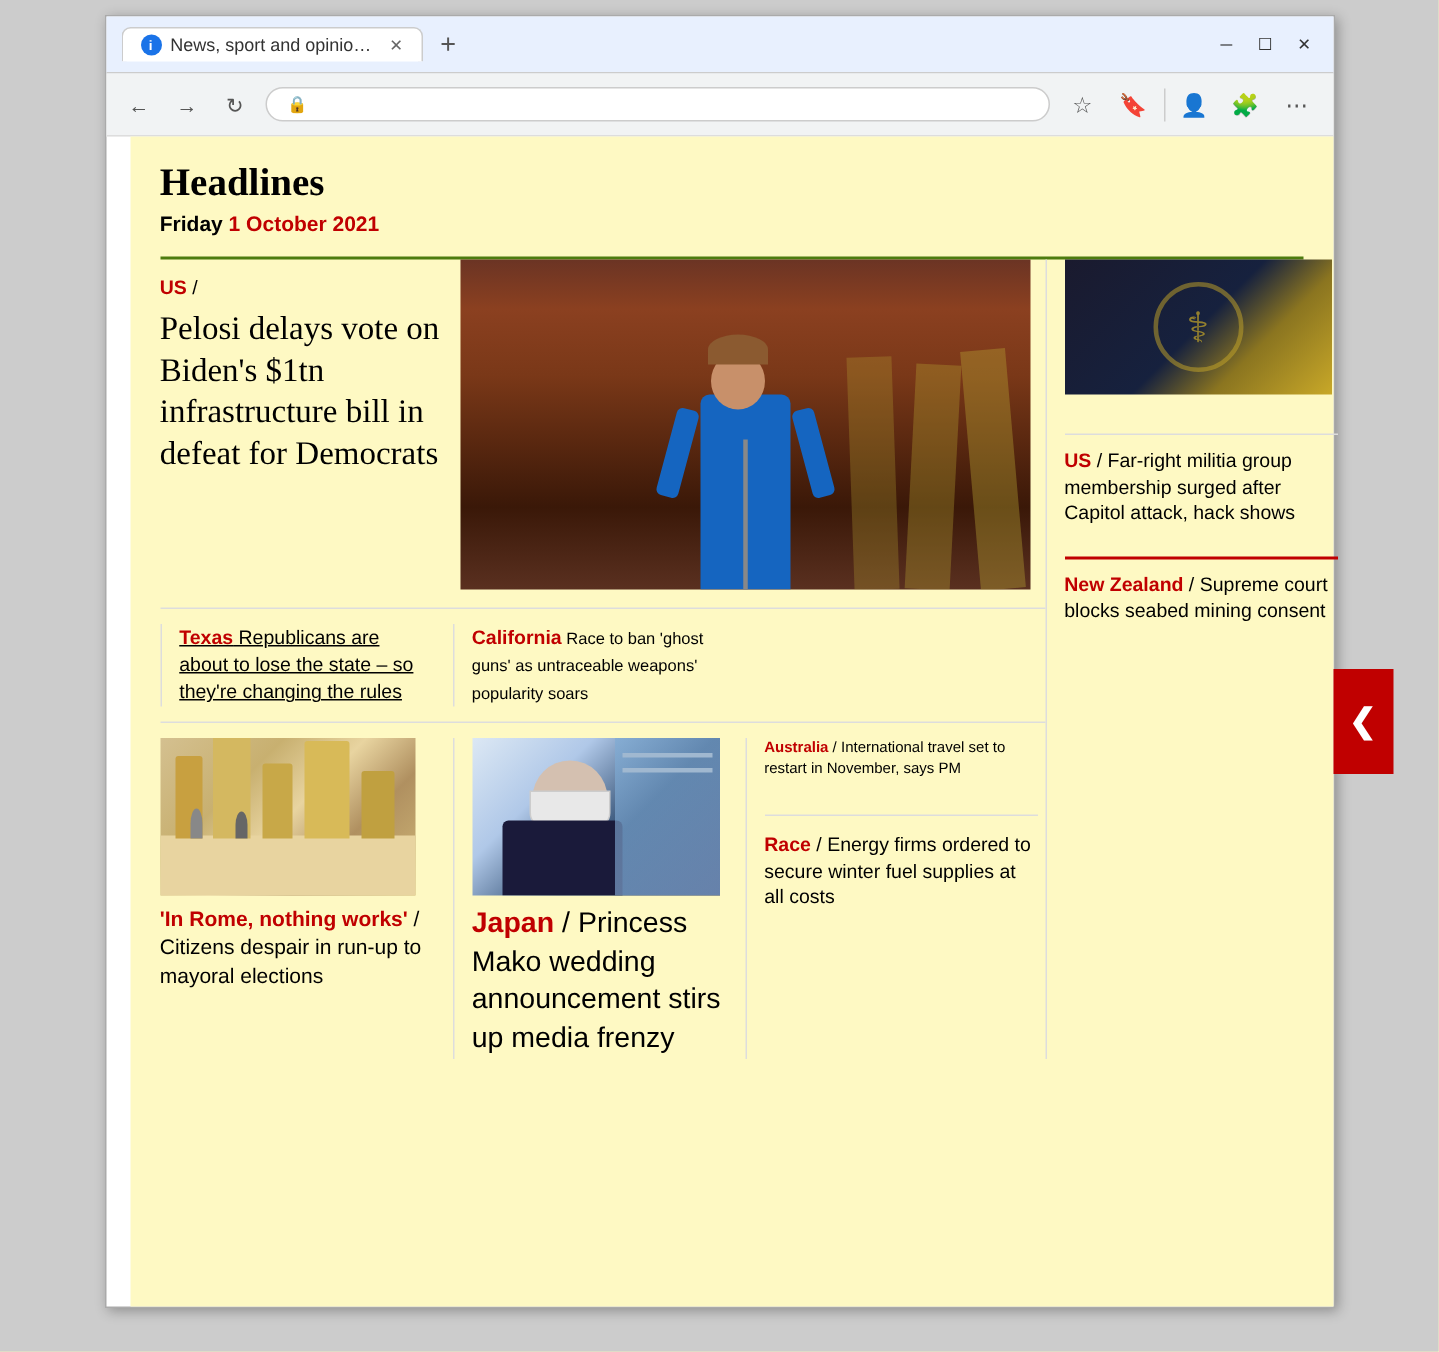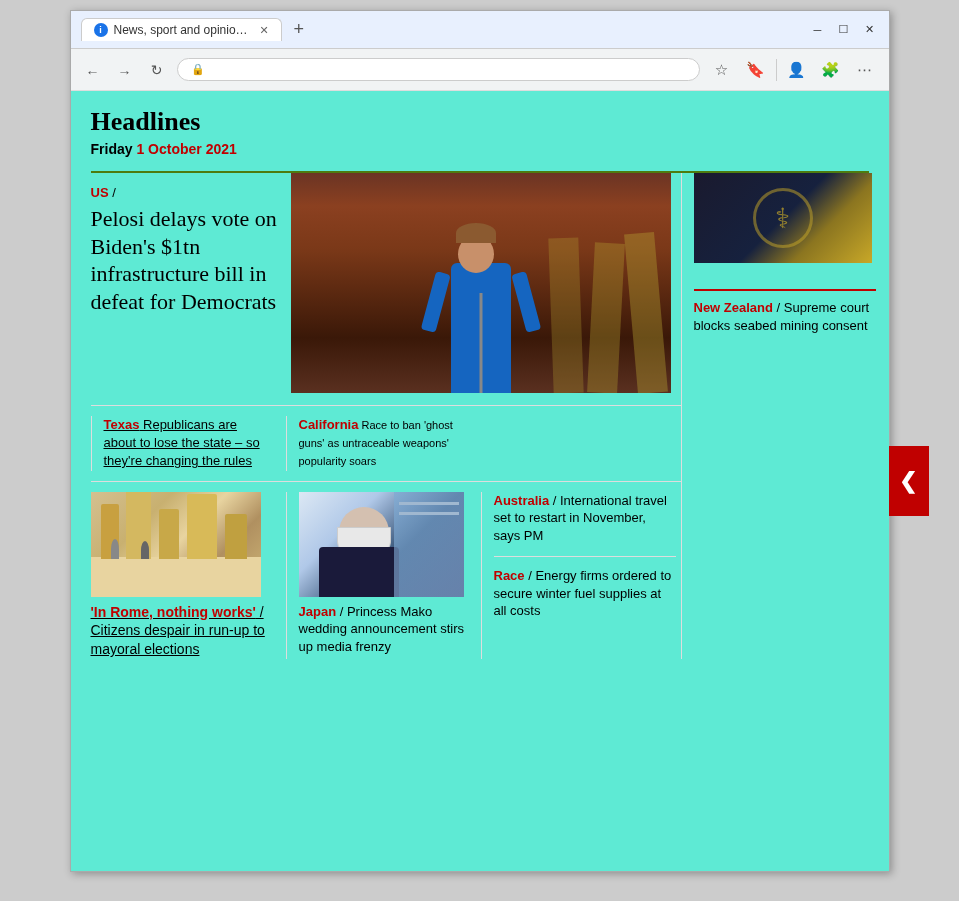--- a/index.html
+++ b/index.html
@@ -132,23 +132,24 @@
     }
     .divider-v {
       width: 1px;
       height: 22px;
       background: #ccc;
     }
 
     
     .page-content {
       padding: 16px 20px;
-      background: #5eead4;
+      background: #fef9c3;
       min-height: 780px;
       position: relative;
+      margin-left: 16px;
     }
 
     .headlines-title {
       font-size: 26px;
       font-weight: bold;
       color: #000;
       font-family: Georgia, serif;
       margin-bottom: 4px;
     }
     .date-line {
@@ -295,21 +296,21 @@
             <div class="analysis-item" style="border-left:1px solid #ddd;padding-left:12px;text-decoration:underline;">
               <span class="analysis-label" style="cursor:pointer;">Texas</span><span style="cursor:pointer;font-size:13px;"> Republicans are about to lose the state – so they're changing the rules</span>
             </div>
             <div class="analysis-item" style="border-left:1px solid #ddd;padding-left:12px;">
               <span class="analysis-label" style="cursor:pointer;">California</span><span style="cursor:pointer;font-size:11px;"> Race to ban 'ghost guns' as untraceable weapons' popularity soars</span>
             </div>
           </div>
 
           <div style="display:grid;grid-template-columns:195px 195px 195px;padding-top:10px;">
 
-            <div style="padding-right:12px;text-decoration:underline;">
+            <div style="padding-right:12px;">
               <div style="width:170px;height:105px;margin-bottom:6px;background:linear-gradient(135deg,#d4c090 0%,#c8b070 30%,#e8d4a0 50%,#b09060 70%,#d0b878 100%);position:relative;overflow:hidden;">
 
                 <div style="position:absolute;bottom:0;left:0;right:0;height:40px;background:#e8d4a0;"></div>
                 <div style="position:absolute;bottom:38px;left:10px;width:18px;height:55px;background:#c8a040;border-radius:2px 2px 0 0;"></div>
                 <div style="position:absolute;bottom:38px;left:35px;width:25px;height:70px;background:#d4b860;border-radius:2px 2px 0 0;"></div>
                 <div style="position:absolute;bottom:38px;left:68px;width:20px;height:50px;background:#c8a848;border-radius:2px 2px 0 0;"></div>
                 <div style="position:absolute;bottom:38px;left:96px;width:30px;height:65px;background:#d8ba58;border-radius:2px 2px 0 0;"></div>
                 <div style="position:absolute;bottom:38px;left:134px;width:22px;height:45px;background:#c0a040;border-radius:2px 2px 0 0;"></div>
 
                 <div style="position:absolute;bottom:38px;left:20px;width:8px;height:20px;background:#888;border-radius:50% 50% 0 0;"></div>
@@ -326,27 +327,27 @@
                 <div style="position:absolute;top:15px;left:40px;width:50px;height:50px;background:#d4c0b0;border-radius:50%;"></div>
 
                 <div style="position:absolute;top:35px;left:38px;width:54px;height:25px;background:#e8e8e8;border-radius:0 0 10px 10px;border:1px solid #ccc;"></div>
 
                 <div style="position:absolute;bottom:0;left:20px;width:80px;height:50px;background:#1a1a3a;border-radius:4px 4px 0 0;"></div>
 
                 <div style="position:absolute;top:0;right:0;width:70px;height:105px;background:linear-gradient(135deg,#7aaad4 0%,#9abce8 100%);opacity:0.6;"></div>
                 <div style="position:absolute;top:10px;right:5px;width:60px;height:3px;background:#a0b8d0;"></div>
                 <div style="position:absolute;top:20px;right:5px;width:60px;height:3px;background:#a0b8d0;"></div>
               </div>
-              <div style="cursor:pointer;font-size:13px;line-height:1.35;">
+              <div style="cursor:pointer;font-size:19px;line-height:1.35;">
                 <span style="color:#c00000;font-weight:bold;">Japan</span><span> / </span><span>Princess Mako wedding announcement stirs up media frenzy</span>
               </div>
             </div>
 
             <div style="border-left:1px solid #ddd;padding-left:12px;display:flex;flex-direction:column;gap:10px;">
-              <div style="cursor:pointer;font-size:13px;line-height:1.35;padding-bottom:12px;border-bottom:1px solid #ddd;">
+              <div style="cursor:pointer;font-size:10px;line-height:1.35;padding-bottom:24px;border-bottom:1px solid #ddd;">
                 <span style="color:#c00000;font-weight:bold;">Australia</span><span> / </span><span>International travel set to restart in November, says PM</span>
               </div>
               <div style="cursor:pointer;font-size:13px;line-height:1.35;">
                 <span style="color:#c00000;font-weight:bold;">Race</span><span> / </span><span>Energy firms ordered to secure winter fuel supplies at all costs</span>
               </div>
             </div>
           </div>
 
         </div>
 
@@ -354,20 +355,25 @@
 
           <div style="margin-bottom:10px;padding-bottom:10px;">
             <div style="width:178px;height:90px;background:linear-gradient(135deg,#1a1a2e 0%,#16213e 50%,#8B7520 70%,#c8a828 100%);margin-bottom:6px;position:relative;overflow:hidden;">
 
               <div style="position:absolute;top:50%;left:50%;transform:translate(-50%,-50%);width:60px;height:60px;border-radius:50%;border:3px solid rgba(200,168,40,0.5);display:flex;align-items:center;justify-content:center;">
                 <span style="color:rgba(200,168,40,0.7);font-size:28px;">⚕</span>
               </div>
             </div>
           </div>
 
+          <div style="border-top:1px solid #ddd;padding-top:8px;margin-bottom:10px;padding-bottom:10px;">
+            <div style="font-size:13px;line-height:1.35;cursor:pointer;">
+              <span style="color:#c00000;font-weight:bold;">US</span><span> / </span><span>Far-right militia group membership surged after Capitol attack, hack shows</span>
+            </div>
+          </div>
 
           <div style="border-top:2px solid #c00000;padding-top:8px;">
             <div style="font-size:13px;line-height:1.35;cursor:pointer;">
               <span style="color:#c00000;font-weight:bold;">New Zealand</span><span> / </span><span>Supreme court blocks seabed mining consent</span>
             </div>
           </div>
 
         </div>
 
       </div>

